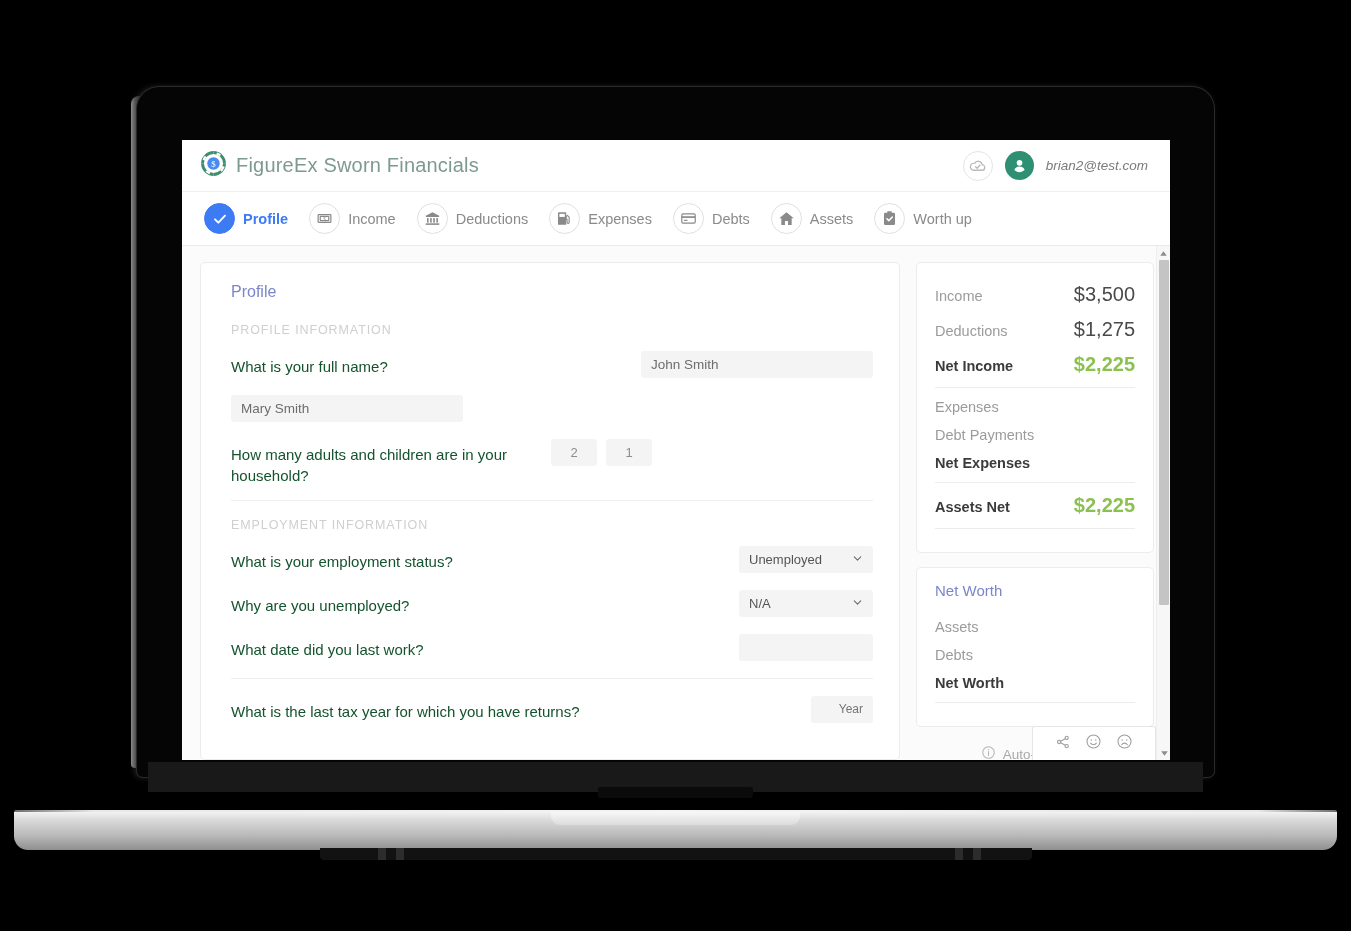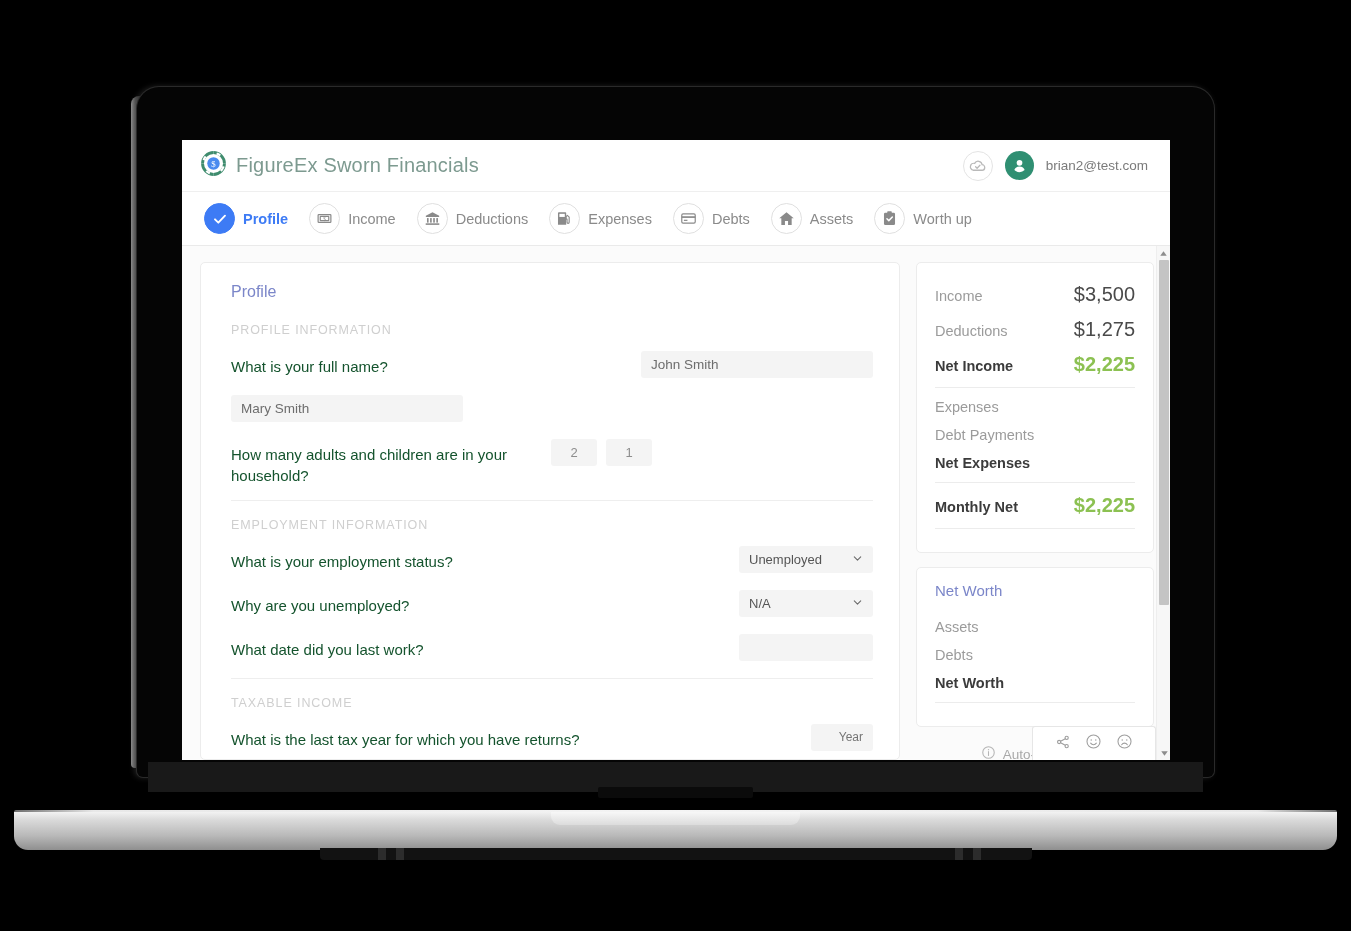--- a/index.html
+++ b/index.html
@@ -73,21 +73,21 @@
   .brand-title { font-size: 20px; color: #7d9a90; letter-spacing: .2px; }
   .header-right { margin-left: auto; display: flex; align-items: center; gap: 12px; }
   .circ-btn {
     width: 30px; height: 30px; border-radius: 50%;
     border: 1px solid #e4e4e4; display: flex; align-items: center; justify-content: center;
   }
   .avatar {
     width: 29px; height: 29px; border-radius: 50%; background: #2f8f72;
     display: flex; align-items: center; justify-content: center;
   }
-  .user-email { font-size: 13.5px; color: #7b7b7b; }
+  .user-email { font-size: 13.5px; color: #7b7b7b; font-style: italic; }
 
   
   .nav {
     height: 54px; display: flex; align-items: center;
     padding: 0 18px; gap: 7px; border-bottom: 1px solid #eaeaea; background: #fff;
   }
   .tab { display: flex; align-items: center; gap: 8px; padding: 4px 10px 4px 4px; }
   .tab-icon {
     width: 31px; height: 31px; border-radius: 50%;
     border: 1.3px solid #e0e0e0; background: #fff;
@@ -356,21 +356,20 @@
 
         <div class="frow">
           <div class="fq">What date did you last work?</div>
           <div class="fctl">
             <input class="inp" style="width: 134px;" value="">
           </div>
         </div>
 
         <div class="divider"></div>
 
-        <div class="section-label">TAXABLE INCOME</div>
 
         <div class="frow">
           <div class="fq">What is the last tax year for which you have returns?</div>
           <div class="fctl">
             <input class="inp inp-sm" placeholder="Year" style="">
           </div>
         </div>
 
       </div>
 
@@ -397,21 +396,21 @@
           <div class="srow">
             <span class="k">Debt Payments</span>
             <span class="v"></span>
           </div>
           <div class="srow bold">
             <span class="k">Net Expenses</span>
             <span class="v"></span>
           </div>
           <div class="srule"></div>
           <div class="srow bold">
-            <span class="k">Monthly Net</span>
+            <span class="k">Assets Net</span>
             <span class="v green">$2,225</span>
           </div>
           <div class="srule"></div>
         </div>
 
         <div class="panel">
           <div class="panel-title">Net Worth</div>
           <div class="srow">
             <span class="k">Assets</span>
             <span class="v"></span>

